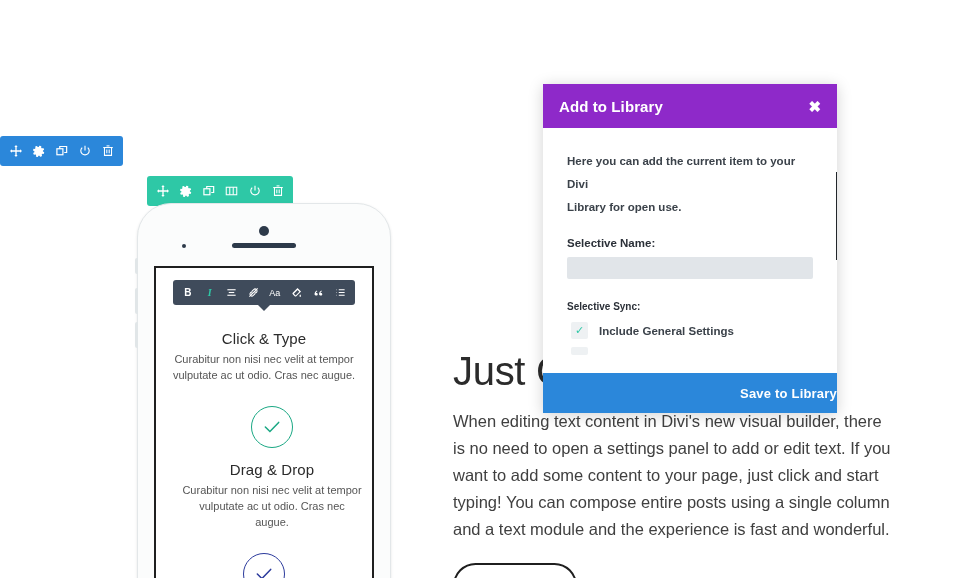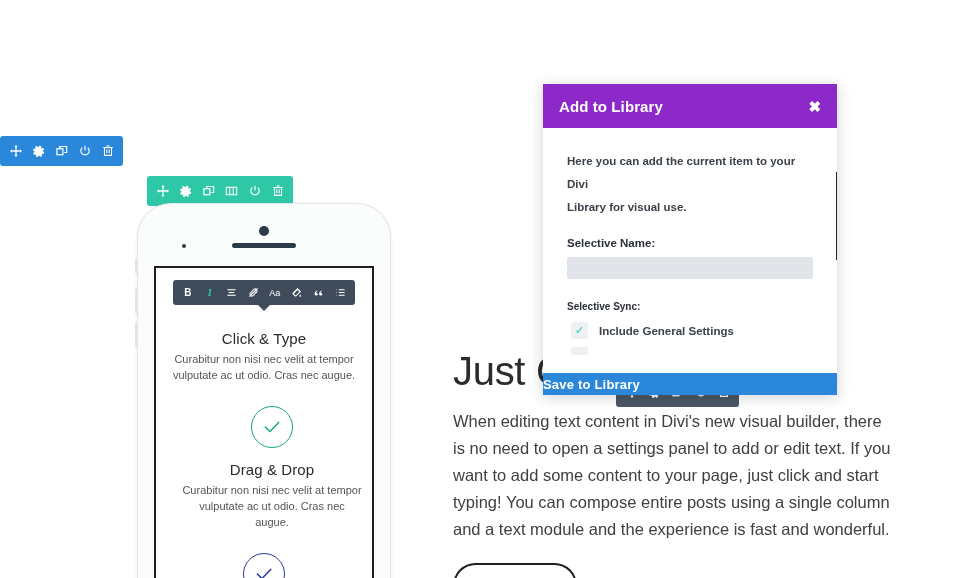--- a/index.html
+++ b/index.html
@@ -137,22 +137,22 @@
     display: flex; align-items: center; justify-content: center;
     color: #2ec8a6; font-size: 11px;
   }
   .check-text { font-size: 11.5px; color: #3b424a; font-weight: bold; }
   .check-ghost { margin-top: 8px; margin-left: 4px; width: 17px; height: 8px; background: #eef1f3; border-radius: 2px; }
   #modal-scrollbar {
     position: absolute; right: -5px; top: 44px;
     width: 6px; height: 88px; background: #22262b; border-radius: 0;
   }
   #modal-footer {
-    background: #2b87da; height: 22px;
-    display: flex; align-items: center; justify-content: flex-start;
+    background: #2b87da; height: 40px;
+    display: flex; align-items: center; justify-content: flex-end;
   }
   #save-btn { color: #fff; font-size: 13px; font-weight: bold; letter-spacing: .2px; }
 </style>
 </head>
 <body>
 
 <div id="stage">
 
   <div class="module-toolbar tb-blue" style="left:0px; top:136px;">
     <div class="tb-btn">
@@ -352,21 +352,21 @@
     </div>
   </div>
 
   <div id="modal">
     <div id="modal-header">
       <div id="modal-title">Add to Library</div>
       <div id="modal-close">✖</div>
     </div>
     <div id="modal-body">
       <p>Here you can add the current item to your Divi</p>
-      <p>Library for visual use.</p>
+      <p>Library for open use.</p>
 
       <div class="field-label">Selective Name:</div>
       <input id="template-name-input" type="text" value="" style="">
 
       <div class="sync-label">Selective Sync:</div>
 
       <div class="check-row">
         <div class="check-box">✓</div>
         <div class="check-text">Include General Settings</div>
       </div>

